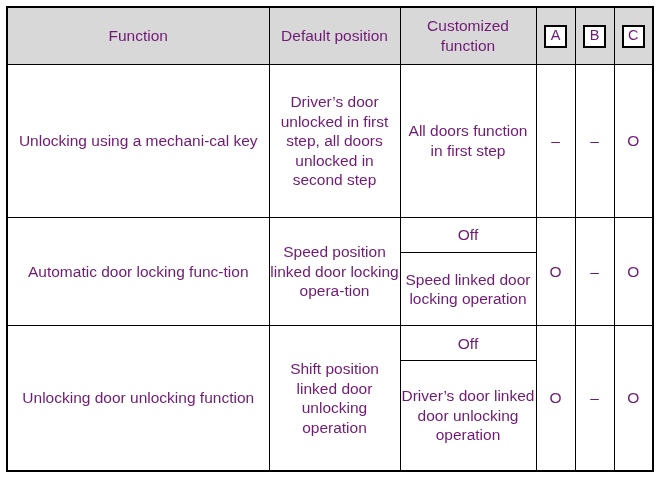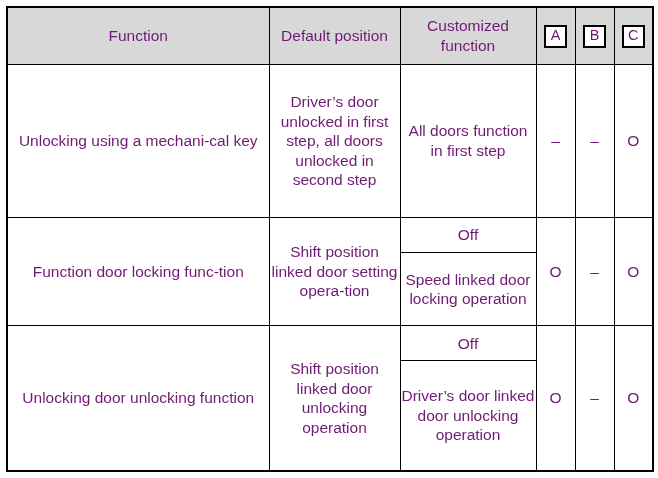--- a/index.html
+++ b/index.html
@@ -135,22 +135,22 @@
       <tr class="row-1">
         <td class="function-cell">Unlocking using a mechani-cal key</td>
         <td class="default-cell">Driver’s door unlocked in first step, all doors unlocked in second step</td>
         <td class="customized-cell">All doors function in first step</td>
         <td class="mark-cell">–</td>
         <td class="mark-cell">–</td>
         <td class="mark-cell">O</td>
       </tr>
 
       <tr>
-        <td class="function-cell" rowspan="2">Function door locking func-tion</td>
-        <td class="default-cell" rowspan="2">Shift position linked door setting opera-tion</td>
+        <td class="function-cell" rowspan="2">Automatic door locking func-tion</td>
+        <td class="default-cell" rowspan="2">Speed position linked door locking opera-tion</td>
         <td class="customized-cell sub-off">Off</td>
         <td class="mark-cell" rowspan="2">O</td>
         <td class="mark-cell" rowspan="2">–</td>
         <td class="mark-cell" rowspan="2">O</td>
       </tr>
       <tr>
         <td class="customized-cell">Speed linked door locking operation</td>
       </tr>
 
       <tr>

